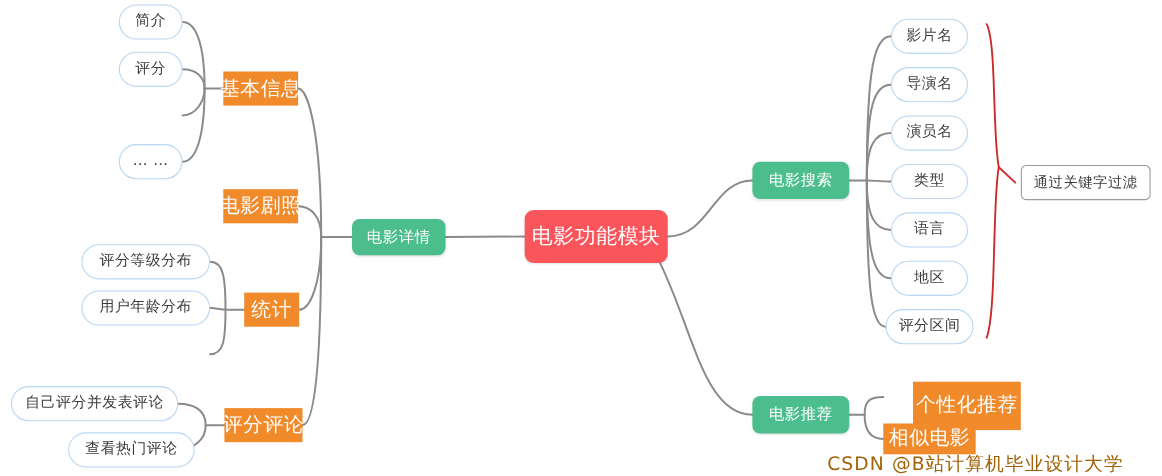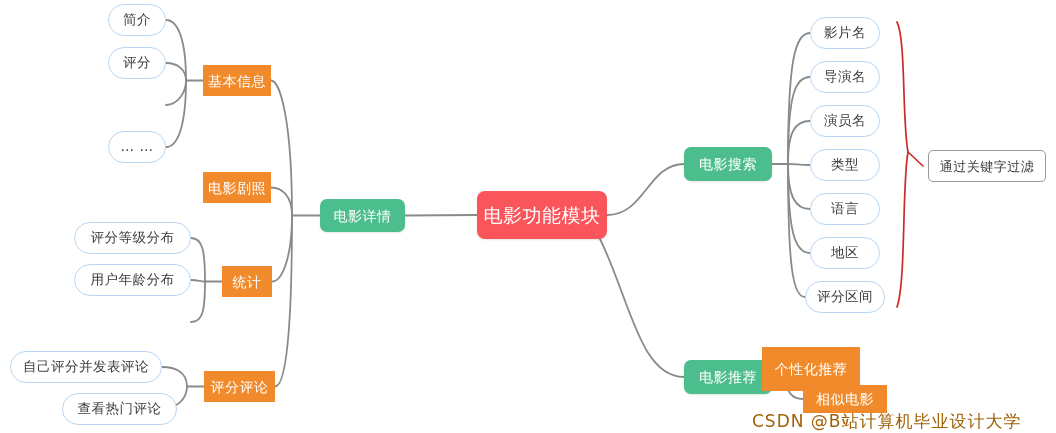--- a/index.html
+++ b/index.html
@@ -50,21 +50,21 @@
     color: #ffffff;
     border-radius: 7px;
     font-size: 14px;
     box-shadow: 0 1px 2px rgba(0,0,0,0.10);
   }
   
   .node.sub {
     background: #f08a2b;
     color: #ffffff;
     border-radius: 0;
-    font-size: 14px;
+    font-size: 18px;
   }
   
   .node.leaf {
     background: #ffffff;
     color: #3c3c3c;
     border: 1.6px solid #b9d6f2;
     border-radius: 999px;
     font-size: 13.5px;
   }
   
@@ -216,21 +216,21 @@
     <span>评分区间</span>
   </div>
 
   <div class="node note" style="left:928px; top:150px; width:118px; height:32px;">
     <span>通过关键字过滤</span>
   </div>
 
   <div class="node main" style="left:684px; top:360px; width:88px; height:34px;">
     <span>电影推荐</span>
   </div>
-  <div class="node sub" style="left:762px; top:347px; width:98px; height:44px;">
+  <div class="node sub" style="left:830px; top:347px; width:98px; height:44px;">
     <span>个性化推荐</span>
   </div>
   <div class="node sub" style="left:803px; top:385px; width:84px; height:28px;">
     <span>相似电影</span>
   </div>
 
   <div class="watermark">CSDN @B站计算机毕业设计大学</div>
 
 </div>
 

